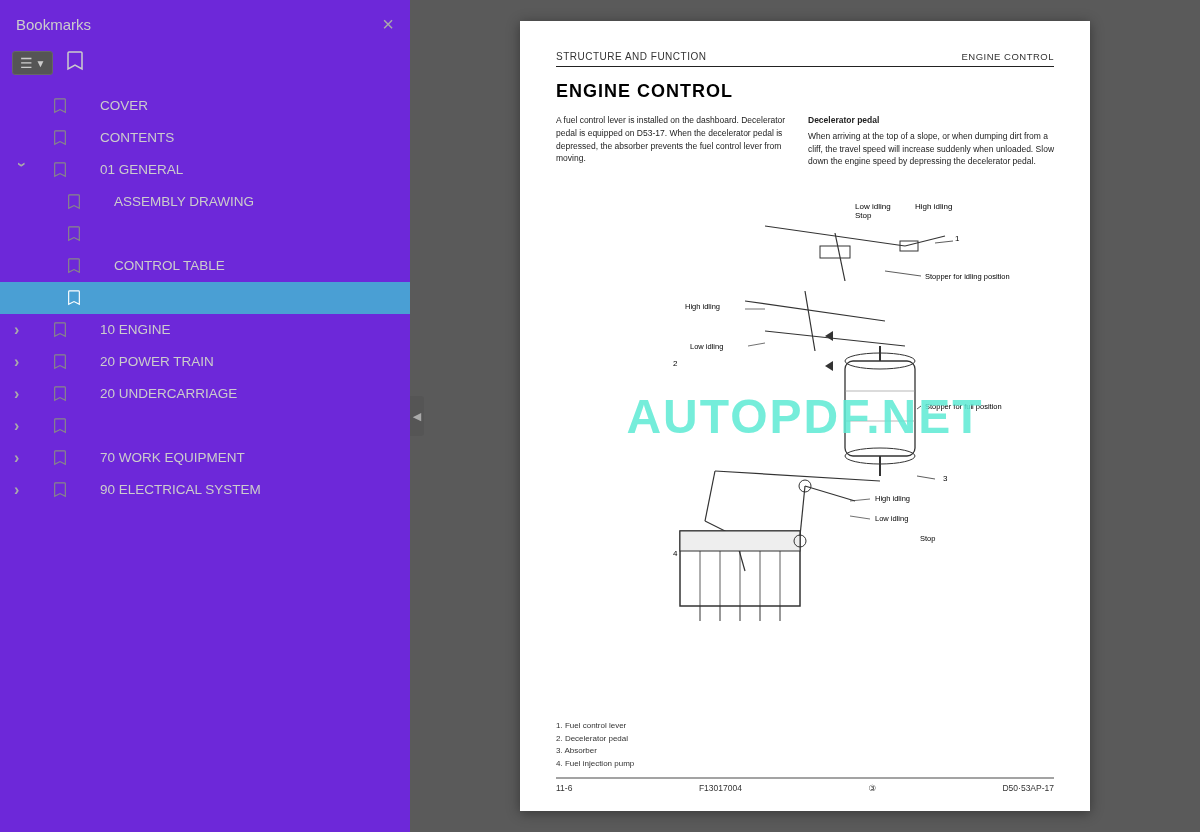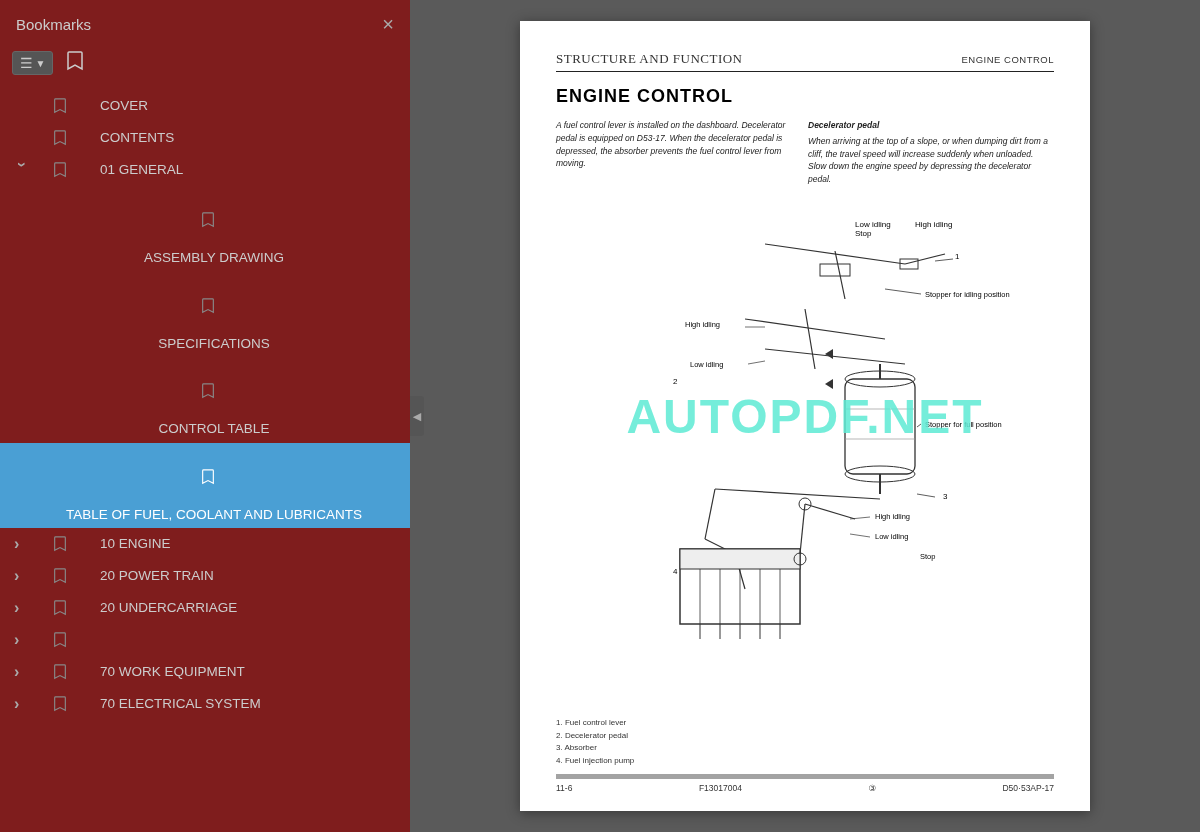--- a/index.html
+++ b/index.html
@@ -9,21 +9,21 @@
       display: flex;
       font-family: Arial, sans-serif;
       background: #3c3c3c;
       overflow: hidden;
     }
 
     
     #sidebar {
       width: 410px;
       min-width: 410px;
-      background: #7f1d1d;
+      background: #6d28d9;
       display: flex;
       flex-direction: column;
       height: 832px;
       position: relative;
     }
 
     #sidebar-header {
       display: flex;
       align-items: center;
       justify-content: space-between;
@@ -96,21 +96,20 @@
       background: #4a9fd4;
       color: #fff;
     }
 
     .bookmark-item.active .bookmark-icon {
       color: #fff;
     }
 
     .bookmark-item.indented {
       padding-left: 28px;
-      flex-direction: column;
     }
 
     .expand-arrow {
       width: 16px;
       min-width: 16px;
       font-size: 11px;
       color: #aaa;
       margin-right: 2px;
       display: flex;
       align-items: center;
@@ -194,24 +193,24 @@
     .doc-header {
       display: flex;
       justify-content: space-between;
       align-items: center;
       border-bottom: 1.5px solid #222;
       padding-bottom: 4px;
       margin-bottom: 14px;
     }
 
     .doc-header-left {
-      font-size: 13px;
+      font-size: 10px;
       color: #333;
       letter-spacing: 0.5px;
-      font-family: Liberation Serif, serif;
+      font-family: Liberation Sans, sans-serif;
     }
 
     .doc-header-right {
       font-size: 9.5px;
       color: #333;
       letter-spacing: 0.5px;
       font-family: Arial, sans-serif;
     }
 
     .doc-main-title {
@@ -219,21 +218,20 @@
       font-weight: bold;
       font-family: Arial, sans-serif;
       margin-bottom: 12px;
       letter-spacing: 1px;
     }
 
     .doc-columns {
       display: flex;
       gap: 6px;
       margin-bottom: 23px;
-      font-style: italic;
     }
 
     .doc-col {
       flex: 1;
       font-size: 8.5px;
       line-height: 1.5;
       color: #222;
       font-family: Arial, sans-serif;
     }
 
@@ -270,21 +268,21 @@
       margin-bottom: 6px;
       margin-top: 33px;
     }
 
     .doc-footer-refs {
       display: flex;
       justify-content: space-between;
       font-size: 8.5px;
       color: #333;
       font-family: Arial, sans-serif;
-      border-top: 5px solid #a3a3a3;
+      border-top: 2px solid #a3a3a3;
       padding-top: 4px;
     }
 
     .doc-footer-center {
       text-align: center;
     }
   </style>
 </head>
 <body>
 
@@ -344,39 +342,37 @@
         </span>
         <span class="bookmark-label">ASSEMBLY DRAWING</span>
       </div>
       <div class="bookmark-item indented">
         <span class="expand-arrow"></span>
         <span class="bookmark-icon">
           <svg width="14" height="16" viewBox="0 0 14 18">
             <path d="M2 1 h10 a1 1 0 0 1 1 1 v14 l-6-3 -6 3 V2 a1 1 0 0 1 1-1z" stroke="#888" fill="none" stroke-width="1.3"></path>
           </svg>
         </span>
-        <span class="bookmark-label">SPECIFICATIONS</span>
       </div>
       <div class="bookmark-item indented">
         <span class="expand-arrow"></span>
         <span class="bookmark-icon">
           <svg width="14" height="16" viewBox="0 0 14 18">
             <path d="M2 1 h10 a1 1 0 0 1 1 1 v14 l-6-3 -6 3 V2 a1 1 0 0 1 1-1z" stroke="#888" fill="none" stroke-width="1.3"></path>
           </svg>
         </span>
         <span class="bookmark-label">CONTROL TABLE</span>
       </div>
       <div class="bookmark-item active indented">
         <span class="expand-arrow"></span>
         <span class="bookmark-icon">
           <svg width="14" height="16" viewBox="0 0 14 18">
             <path d="M2 1 h10 a1 1 0 0 1 1 1 v14 l-6-3 -6 3 V2 a1 1 0 0 1 1-1z" stroke="#fff" fill="none" stroke-width="1.3"></path>
           </svg>
         </span>
-        <span class="bookmark-label">TABLE OF FUEL, COOLANT AND LUBRICANTS</span>
       </div>
       <div class="bookmark-item">
         <span class="expand-arrow" style="font-size: 16px; font-weight: bold;">›</span>
         <span class="bookmark-icon">
           <svg width="14" height="16" viewBox="0 0 14 18">
             <path d="M2 1 h10 a1 1 0 0 1 1 1 v14 l-6-3 -6 3 V2 a1 1 0 0 1 1-1z" stroke="#888" fill="none" stroke-width="1.3"></path>
           </svg>
         </span>
         <span class="bookmark-label">10 ENGINE</span>
       </div>
@@ -415,21 +411,21 @@
         </span>
         <span class="bookmark-label">70 WORK EQUIPMENT</span>
       </div>
       <div class="bookmark-item">
         <span class="expand-arrow" style="font-size: 16px; font-weight: bold;">›</span>
         <span class="bookmark-icon">
           <svg width="14" height="16" viewBox="0 0 14 18">
             <path d="M2 1 h10 a1 1 0 0 1 1 1 v14 l-6-3 -6 3 V2 a1 1 0 0 1 1-1z" stroke="#888" fill="none" stroke-width="1.3"></path>
           </svg>
         </span>
-        <span class="bookmark-label">70 ELECTRICAL SYSTEM</span>
+        <span class="bookmark-label">90 ELECTRICAL SYSTEM</span>
       </div>
     </div>
 
   <div id="collapse-panel">
     <span>◀</span>
   </div>
 </div>
 
 <div id="main-content">
   <div id="watermark">AUTOPDF.NET</div>

